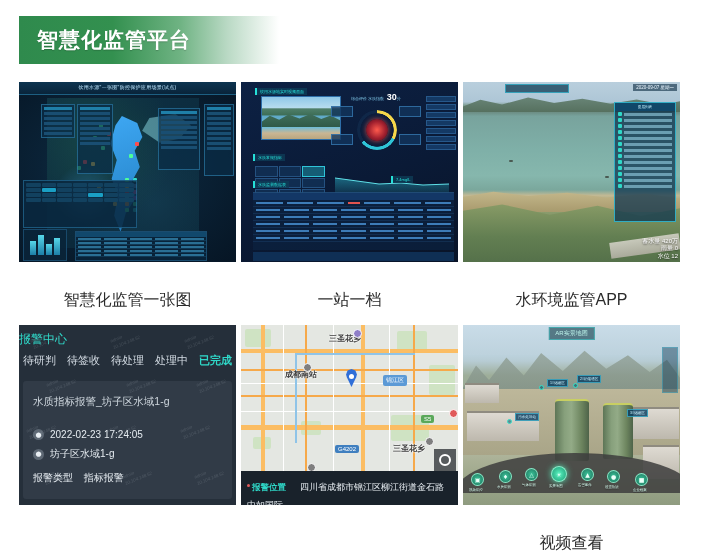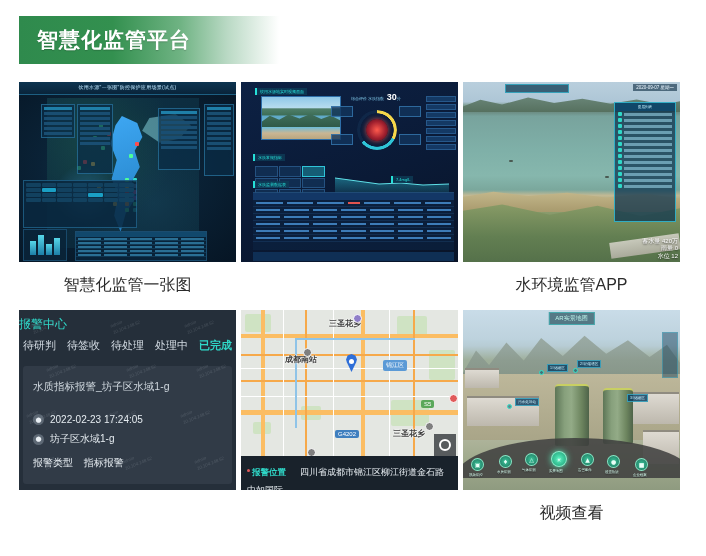--- a/index.html
+++ b/index.html
@@ -27,21 +27,21 @@
   
   .grid { position: absolute; left: 19px; top: 82px; width: 662px; }
   .row { display: flex; gap: 5px; }
   .cell { width: 217px; }
   .thumb {
     position: relative; width: 217px; height: 180px;
     overflow: hidden; background: #0a1a2b;
   }
   .caption {
     text-align: center; font-size: 16px; color: #2b2b2b;
-    padding-top: 13px; padding-bottom: 5px; white-space: nowrap;
+    padding-top: 28px; padding-bottom: 5px; white-space: nowrap;
     font-family: "Liberation Sans", "DejaVu Sans", sans-serif;
   }
   .row2 { margin-top: 9px; }
 
   
   .p1 { background:
       radial-gradient(ellipse at 45% 48%, #12384f 0%, #0a2236 45%, #061524 100%); }
   .p1-top {
     position:absolute; left:0; top:0; width:100%; height:13px;
     background: linear-gradient(to bottom, #0d3450, #09243a);
@@ -700,20 +700,21 @@
                 <span></span>
                 <span></span>
                 <span></span>
                 <span></span>
                 <span></span>
                 <span></span>
               </div>
           </div>
           <div class="p2-foot"></div>
         </div>
+        <div class="caption">一站一档</div>
       </div>
 
       <div class="cell">
         <div class="thumb p3">
           <div class="hills"></div>
           <div class="shore"></div>
           <div class="grass"></div>
           <div class="road"></div>
           <div class="p3-boat" style="left:46px;top:78px;"></div>
           <div class="p3-boat" style="left:142px;top:94px;"></div>

